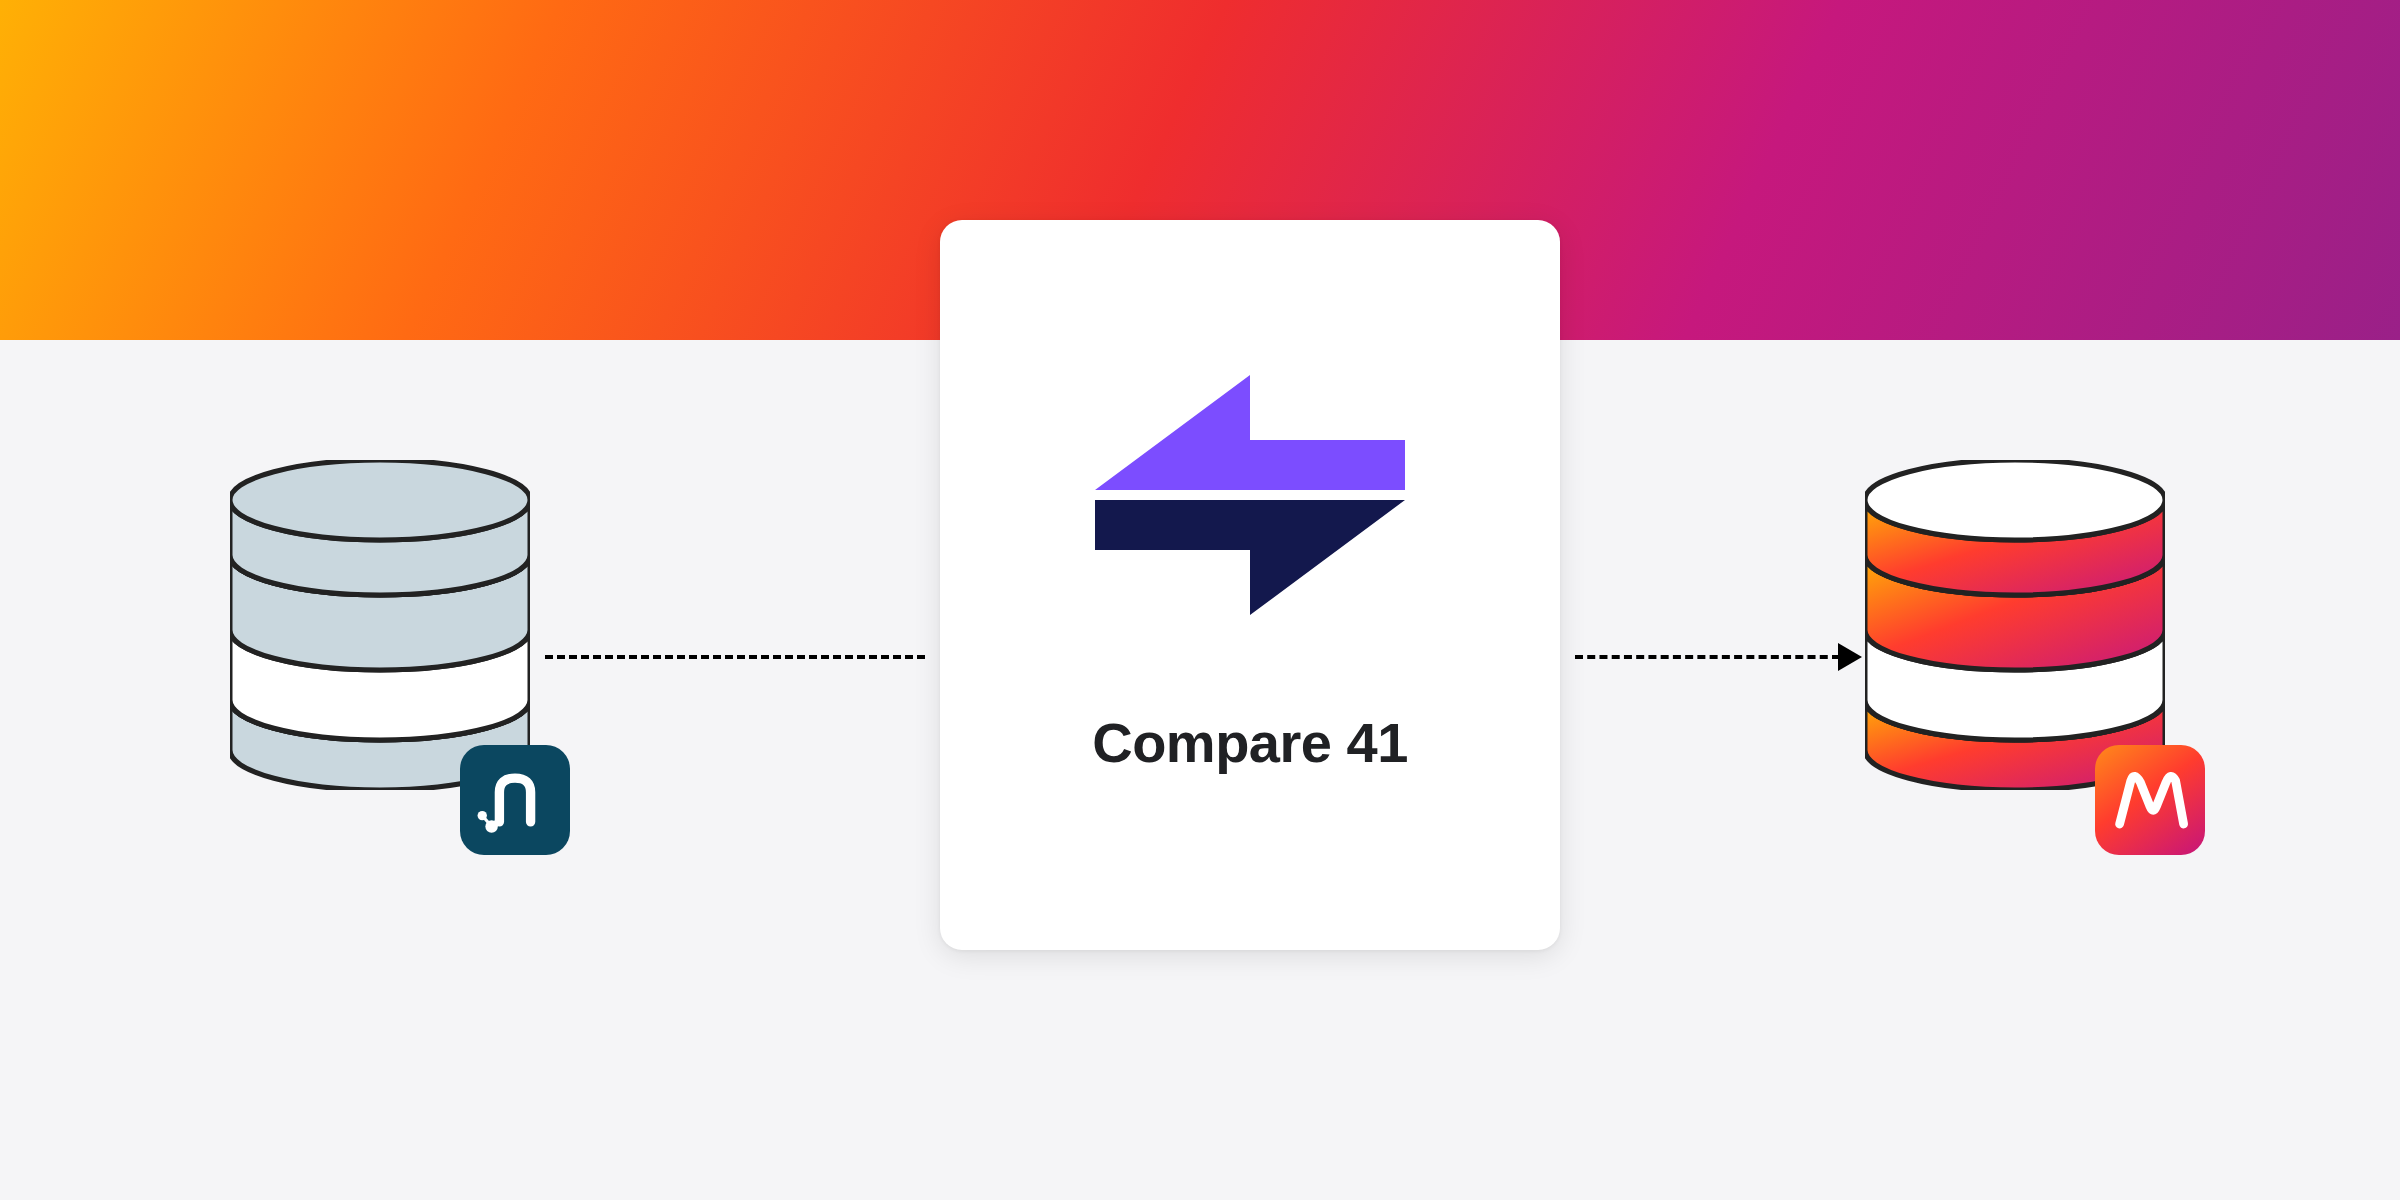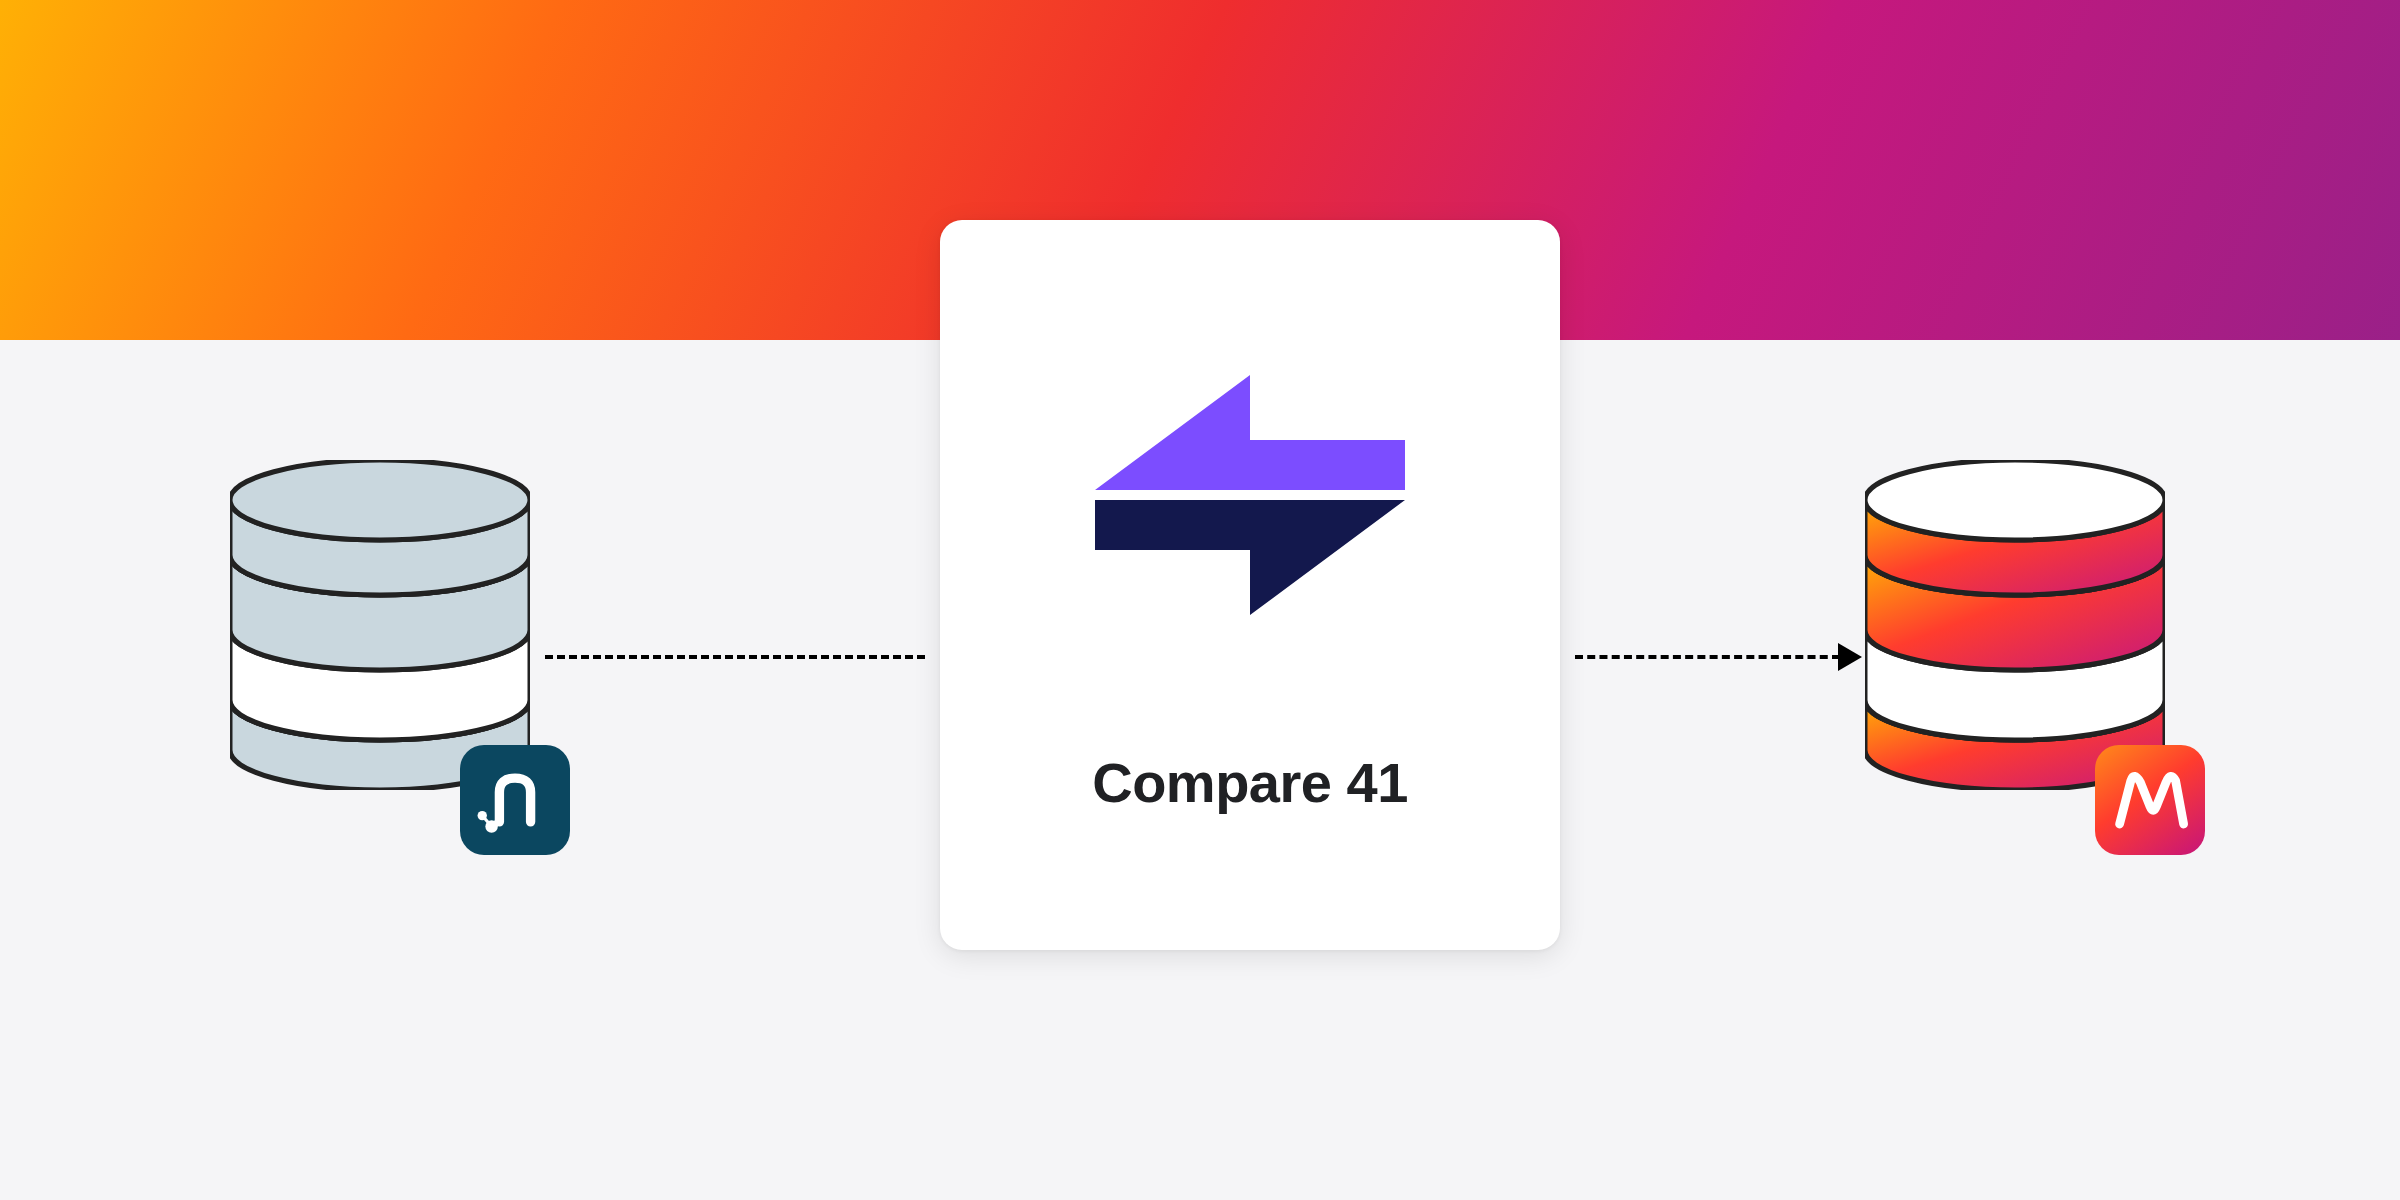--- a/index.html
+++ b/index.html
@@ -38,21 +38,21 @@
     flex-direction: column;
     align-items: center;
     justify-content: flex-start;
   }
   .card-logo {
     margin-top: 120px;
     width: 350px;
     height: 320px;
   }
   .card-label {
-    margin-top: 90px;
+    margin-top: 50px;
     font-size: 56px;
     font-weight: 600;
     color: #202124;
     letter-spacing: -0.5px;
   }
 
   
   .db {
     position: absolute;
     width: 300px;

